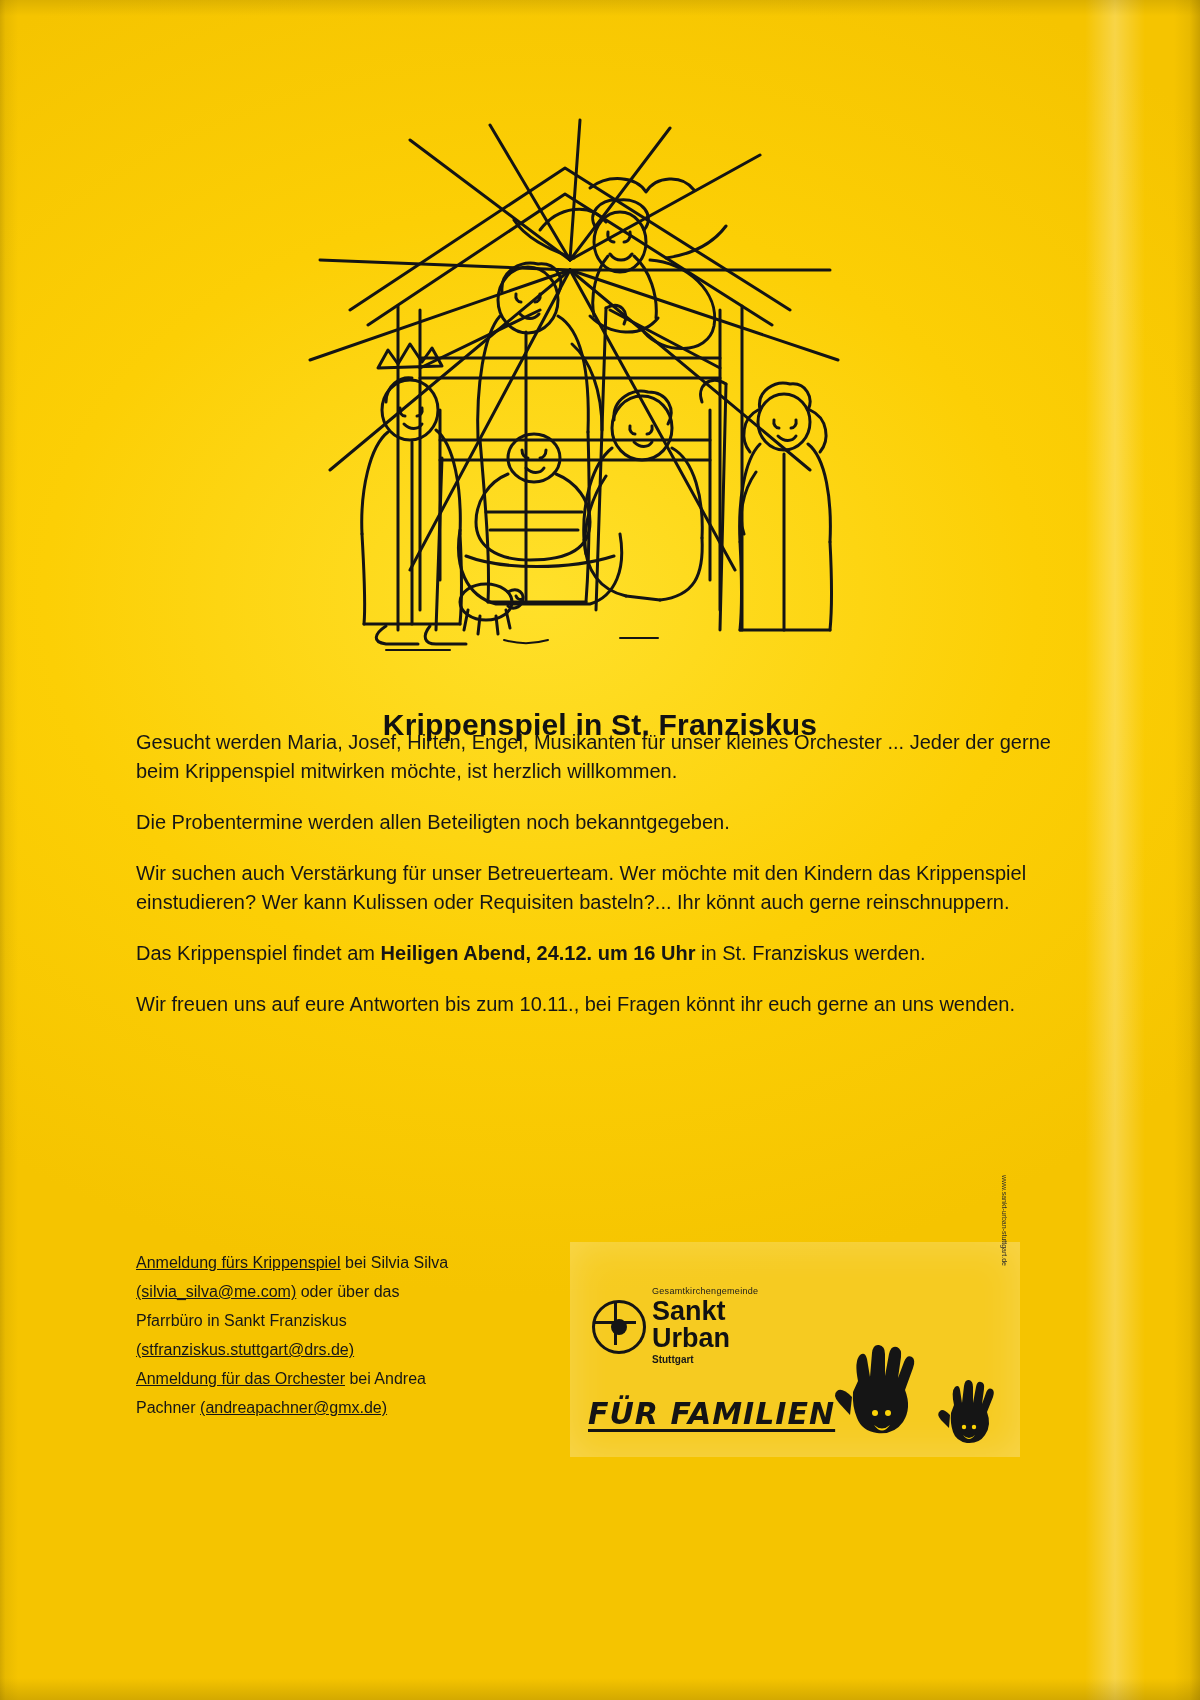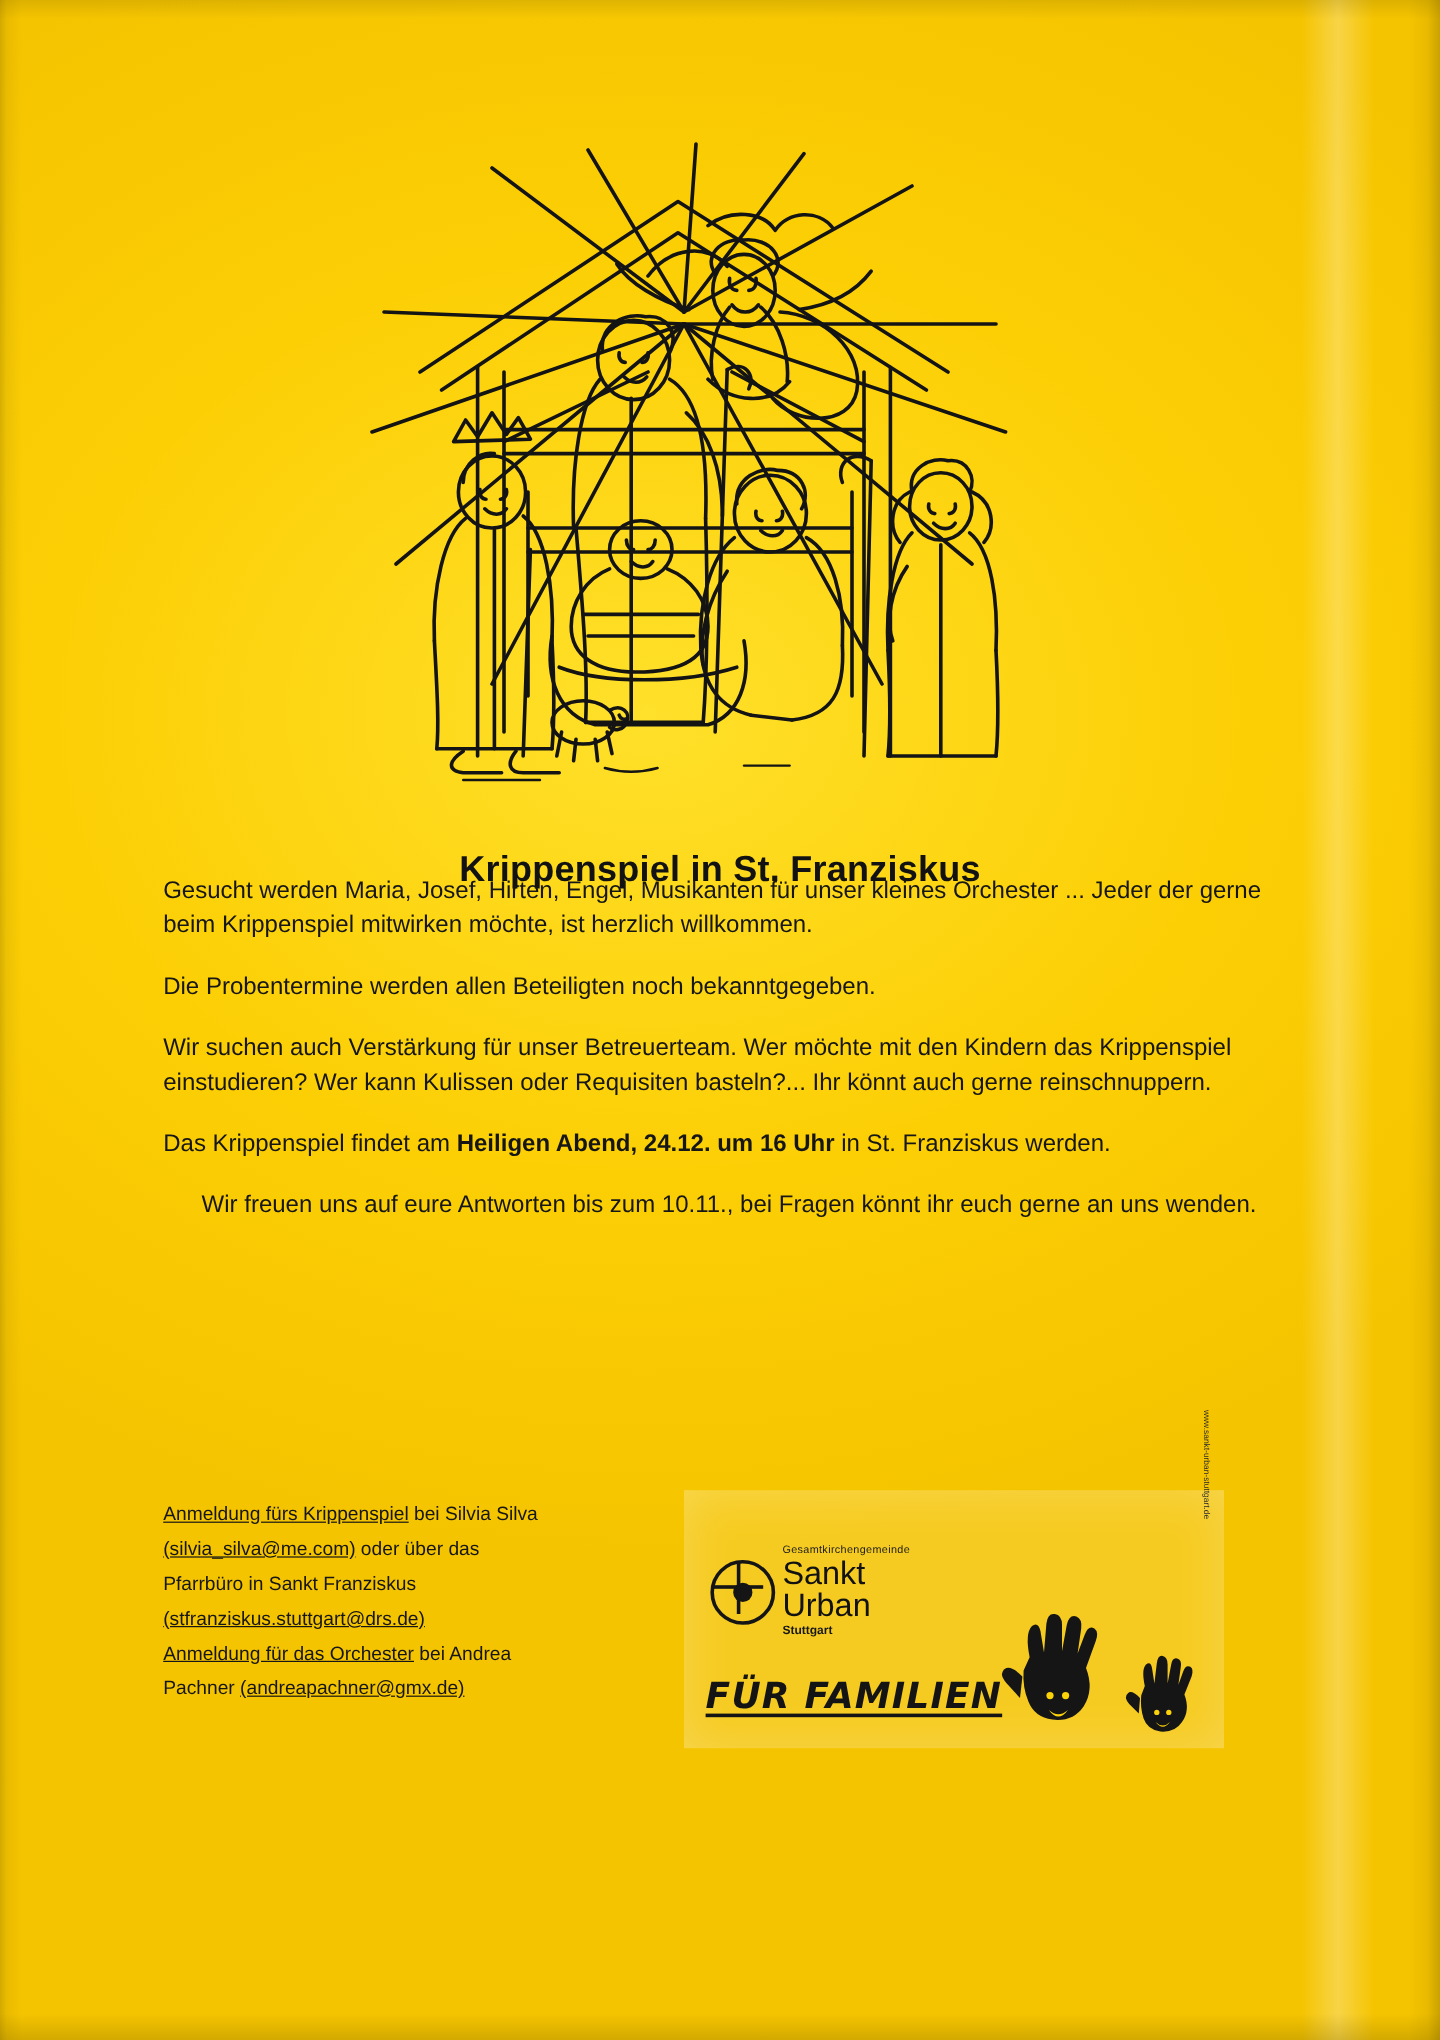--- a/index.html
+++ b/index.html
@@ -104,21 +104,20 @@
     width: 930px;
     color: #161616;
     font-size: 20px;
     line-height: 29px;
   }
   .para {
     margin: 0 0 22px 0;
   }
   .para:last-child {
     margin-bottom: 0;
-    margin-left: 32px;
   }
   b, .bold {
     font-weight: bold;
   }
 
   .contact {
     position: absolute;
     left: 136px;
     top: 1248px;
     width: 430px;
@@ -157,21 +156,21 @@
     top: 12px;
     font-size: 9px;
     color: #1b1b1b;
     letter-spacing: 0.3px;
   }
   .logo-name {
     position: absolute;
     left: 60px;
     top: 24px;
     font-size: 27px;
-    font-weight: normal;
+    font-weight: bold;
     color: #121212;
     line-height: 27px;
   }
   .logo-city {
     position: absolute;
     left: 60px;
     top: 80px;
     font-size: 10px;
     font-weight: bold;
     color: #181818;

